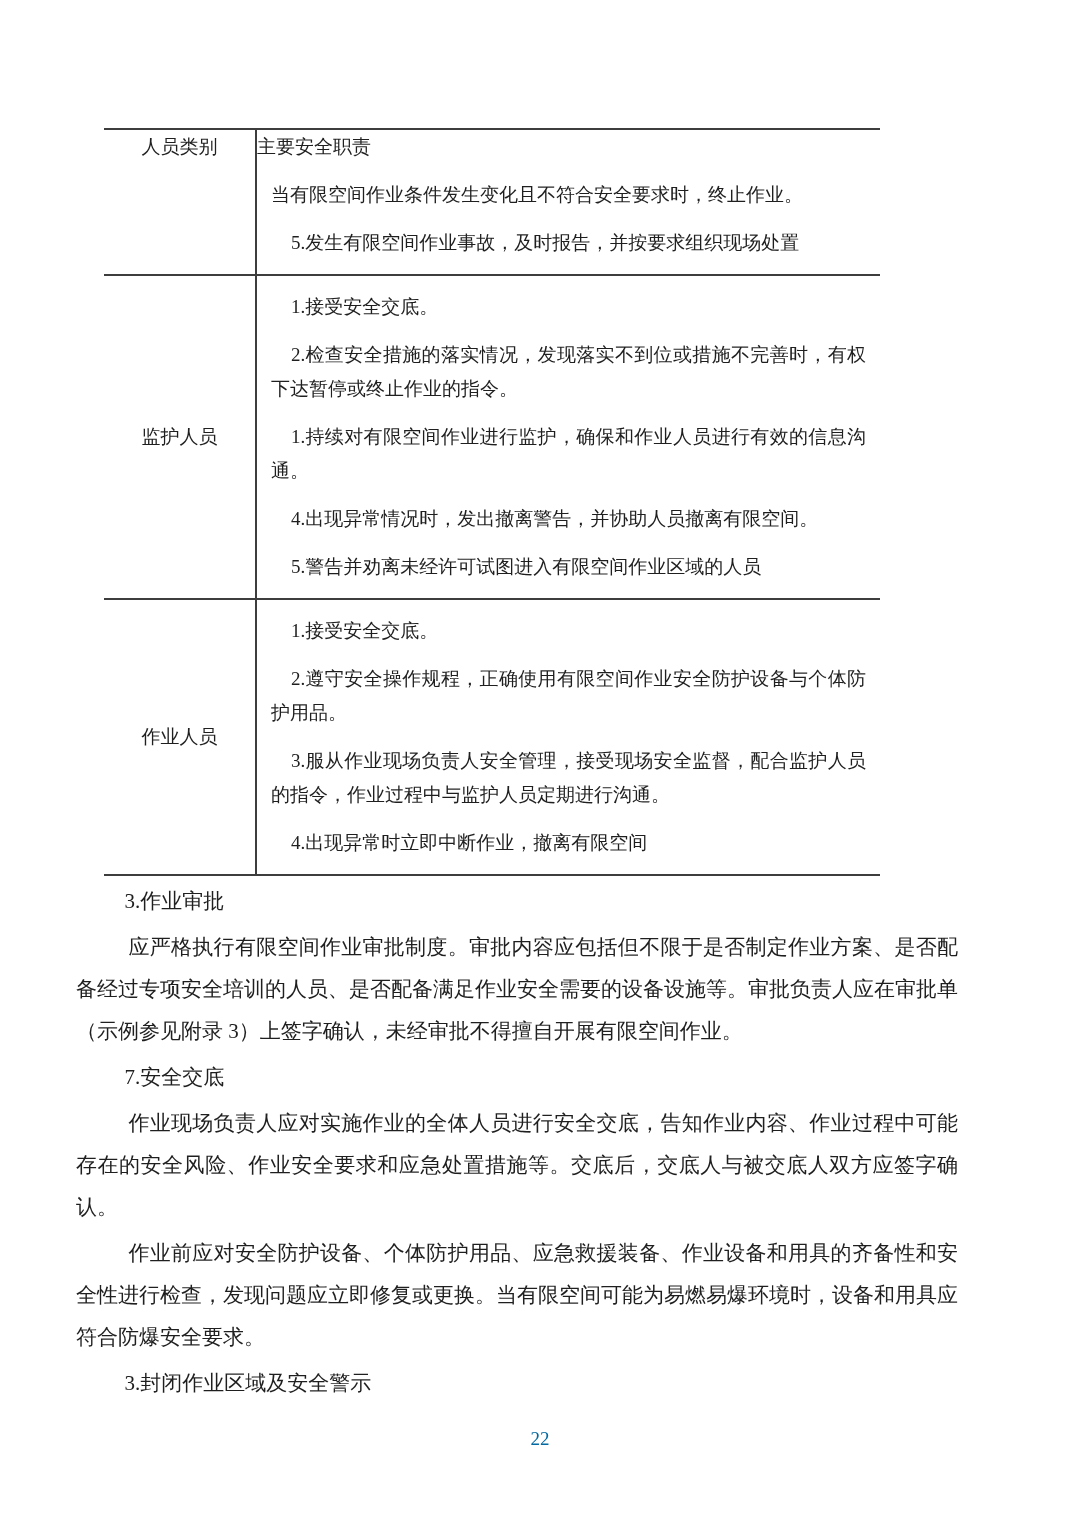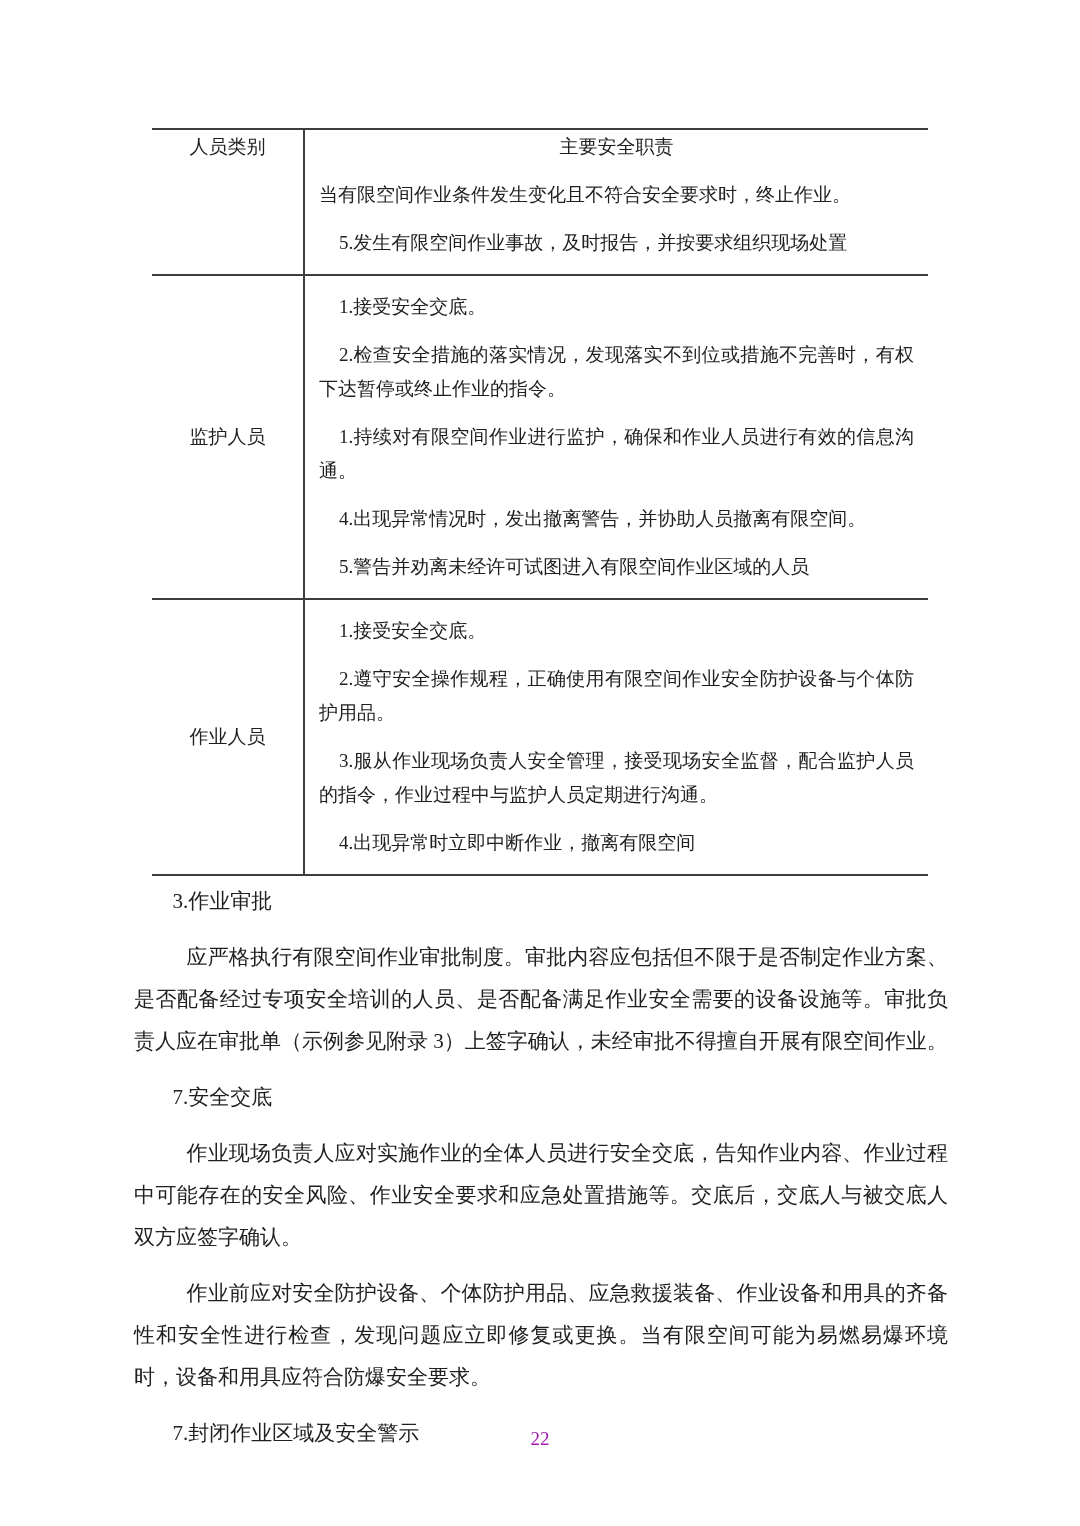--- a/index.html
+++ b/index.html
@@ -9,21 +9,21 @@
     width: 1080px; height: 1526px;
     background: #ffffff;
     color: #1f1f1f;
     font-family: "Liberation Serif", "DejaVu Serif", serif;
     position: relative;
     overflow: hidden;
   }
   .doc {
     position: absolute;
     top: 0; left: 0; right: 0; bottom: 0;
-    padding: 128px 118px 0 120px;
+    padding: 128px 118px 0 72px;
     box-sizing: border-box;
   }
   
   table.roles {
     border-collapse: collapse;
     margin-left: 32px;
     width: 776px;
     table-layout: fixed;
     border-top: 2px solid #3d3d3d;
     border-bottom: 2px solid #3d3d3d;
@@ -41,21 +41,21 @@
   }
   th.role-header, td.role {
     width: 151px;
     text-align: center;
     border-right: 2px solid #3d3d3d;
   }
   th {
     font-weight: normal;
     height: 34px;
     line-height: 34px;
-    text-align: center;
+    text-align: left;
   }
   td.duties {
     padding: 2px 10px 2px 13px;
   }
   p.duty {
     margin: 14px;
     line-height: 34px;
     text-indent: 1.05em;
     text-align: justify;
   }
@@ -63,40 +63,40 @@
   
   .sections { margin-top: 4px; }
   .sections .subheading {
     margin: 0;
     font-size: 21px;
     line-height: 42px;
     font-weight: normal;
     text-indent: 2.5em;
   }
   .sections .paragraph {
-    margin: 14px;
+    margin: 4px;
     font-size: 21px;
     line-height: 42px;
     text-indent: 2.5em;
     text-align: justify;
   }
   .sections .heading {
     margin: 20px 0 15px 0;
     font-size: 24px;
     line-height: 46px;
     font-weight: normal;
   }
   
   .page-number {
     position: absolute;
     top: 1428px;
     left: 0; right: 0;
     text-align: center;
     font-size: 19px;
-    color: #a21caf;
+    color: #0369a1;
   }
 </style>
 </head>
 <body>
 
 <div class="doc">
 
   <table class="roles">
     <thead>
       <tr>
@@ -133,18 +133,18 @@
         </tr>
       </tbody>
   </table>
 
   <div class="sections">
       <h3 class="subheading">3.作业审批</h3>
       <p class="paragraph">应严格执行有限空间作业审批制度。审批内容应包括但不限于是否制定作业方案、是否配备经过专项安全培训的人员、是否配备满足作业安全需要的设备设施等。审批负责人应在审批单（示例参见附录 3）上签字确认，未经审批不得擅自开展有限空间作业。</p>
       <h3 class="subheading">7.安全交底</h3>
       <p class="paragraph">作业现场负责人应对实施作业的全体人员进行安全交底，告知作业内容、作业过程中可能存在的安全风险、作业安全要求和应急处置措施等。交底后，交底人与被交底人双方应签字确认。</p>
       <p class="paragraph">作业前应对安全防护设备、个体防护用品、应急救援装备、作业设备和用具的齐备性和安全性进行检查，发现问题应立即修复或更换。当有限空间可能为易燃易爆环境时，设备和用具应符合防爆安全要求。</p>
-      <h3 class="subheading">7.封闭作业区域及安全警示</h3>
+      <h3 class="subheading">3.封闭作业区域及安全警示</h3>
     </div>
 
 </div>
 
 <div class="page-number">22</div>
 
 </body></html>

